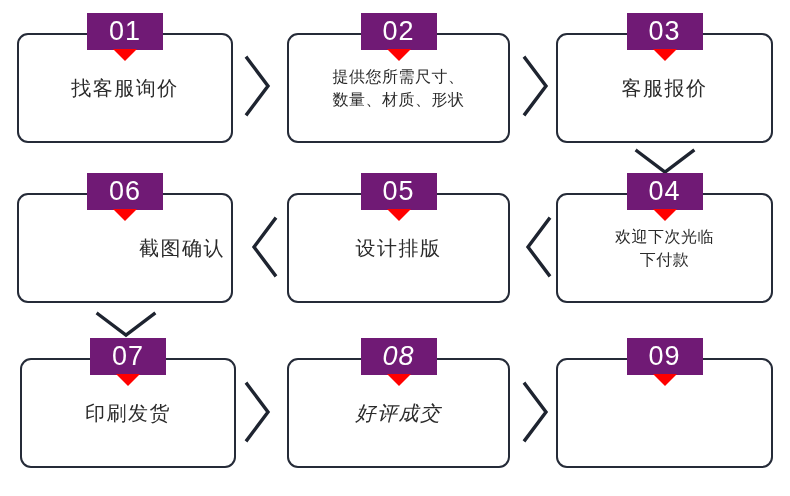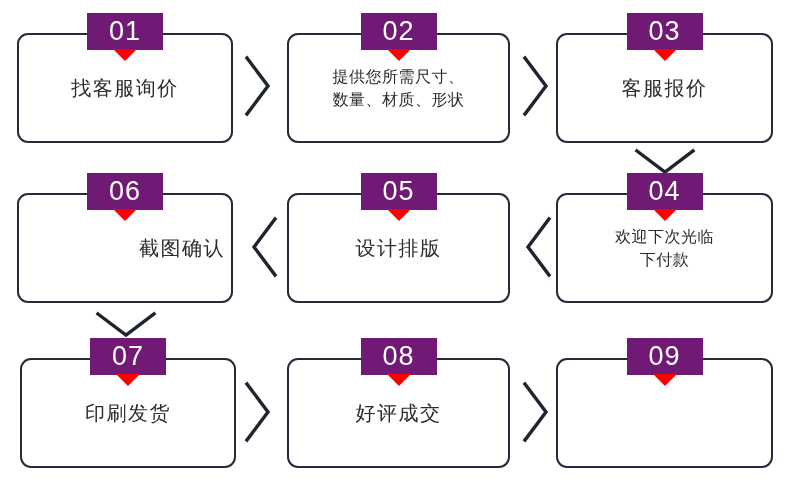--- a/index.html
+++ b/index.html
@@ -189,21 +189,21 @@
     </div>
     <div class="step-label">印刷发货</div>
   </div>
 
   <div class="chevron" style="left:243px; top:381px;">
     <svg width="30" height="62" viewBox="0 0 30 62" aria-hidden="true">
       <polyline points="4,3 25,31 4,59"></polyline>
     </svg>
   </div>
 
-  <div class="step" style="left:287px; top:358px; width:223px; height:110px;">
+  <div class="step" style="left:287px; top:358px; width:223px; height:110px;font-style:italic;">
     <div class="badge">
       <span class="badge-num">08</span>
     </div>
     <div class="step-label">好评成交</div>
   </div>
 
   <div class="chevron" style="left:521px; top:381px;">
     <svg width="30" height="62" viewBox="0 0 30 62" aria-hidden="true">
       <polyline points="4,3 25,31 4,59"></polyline>
     </svg>

